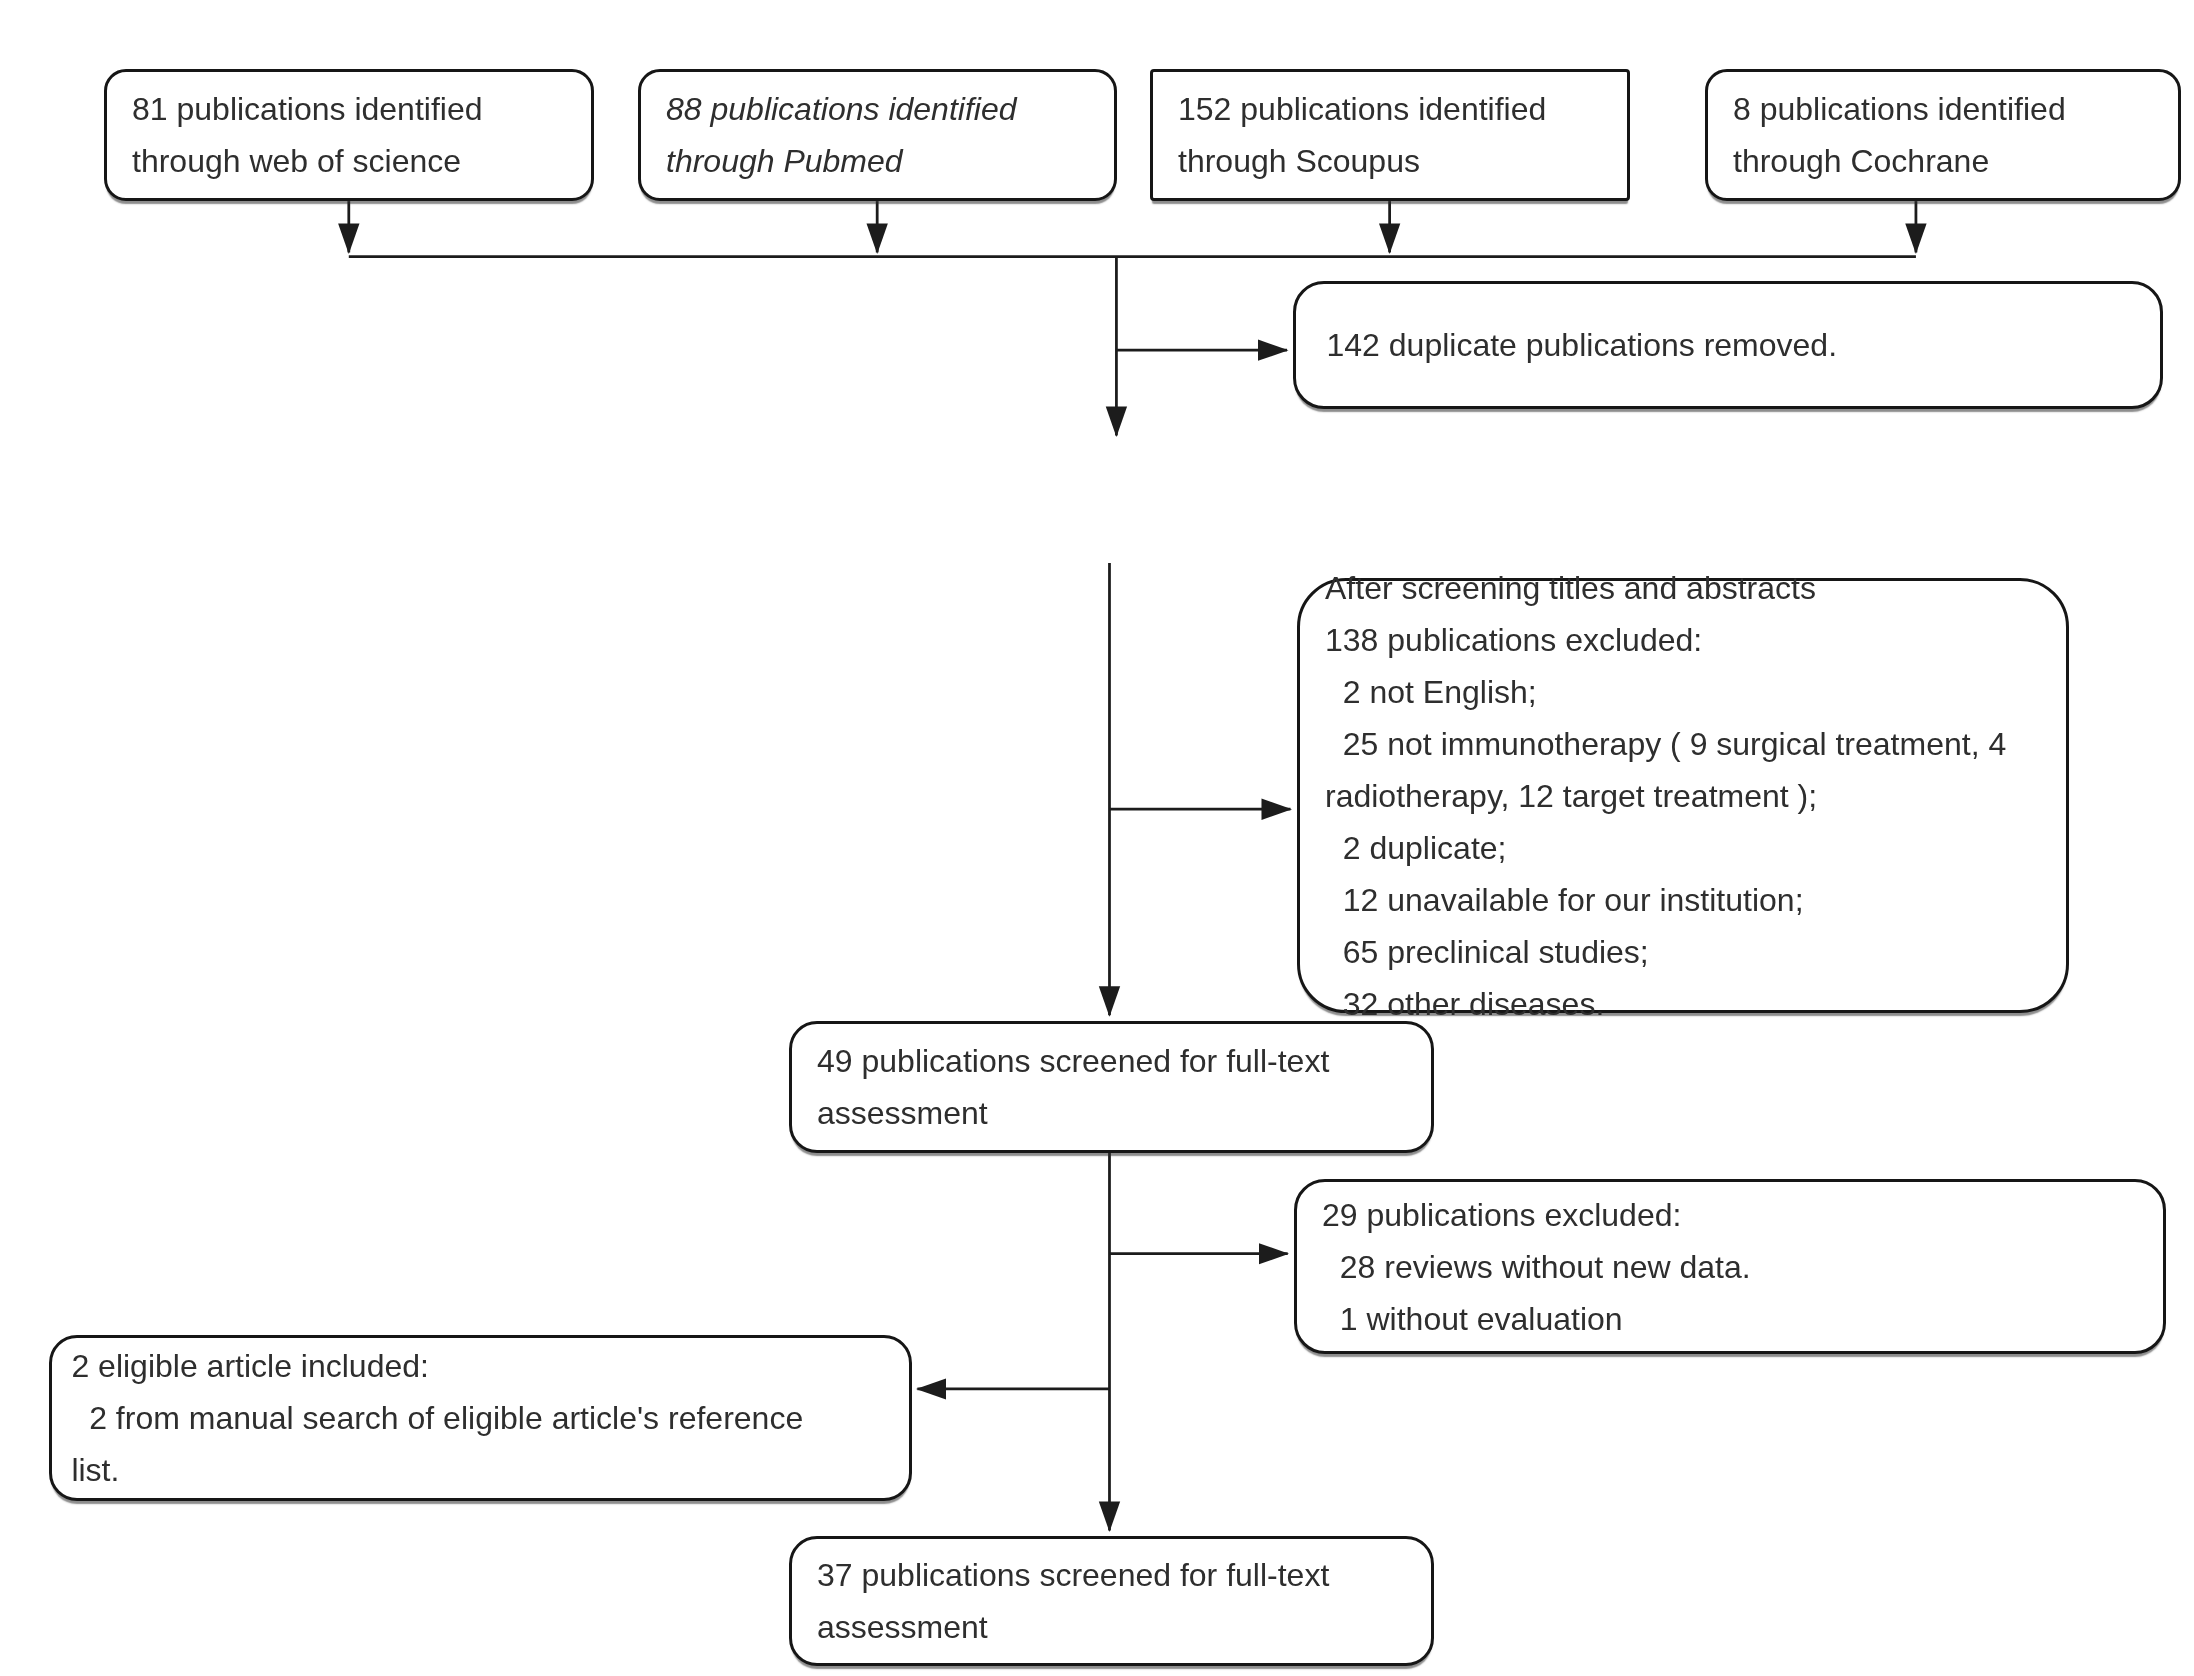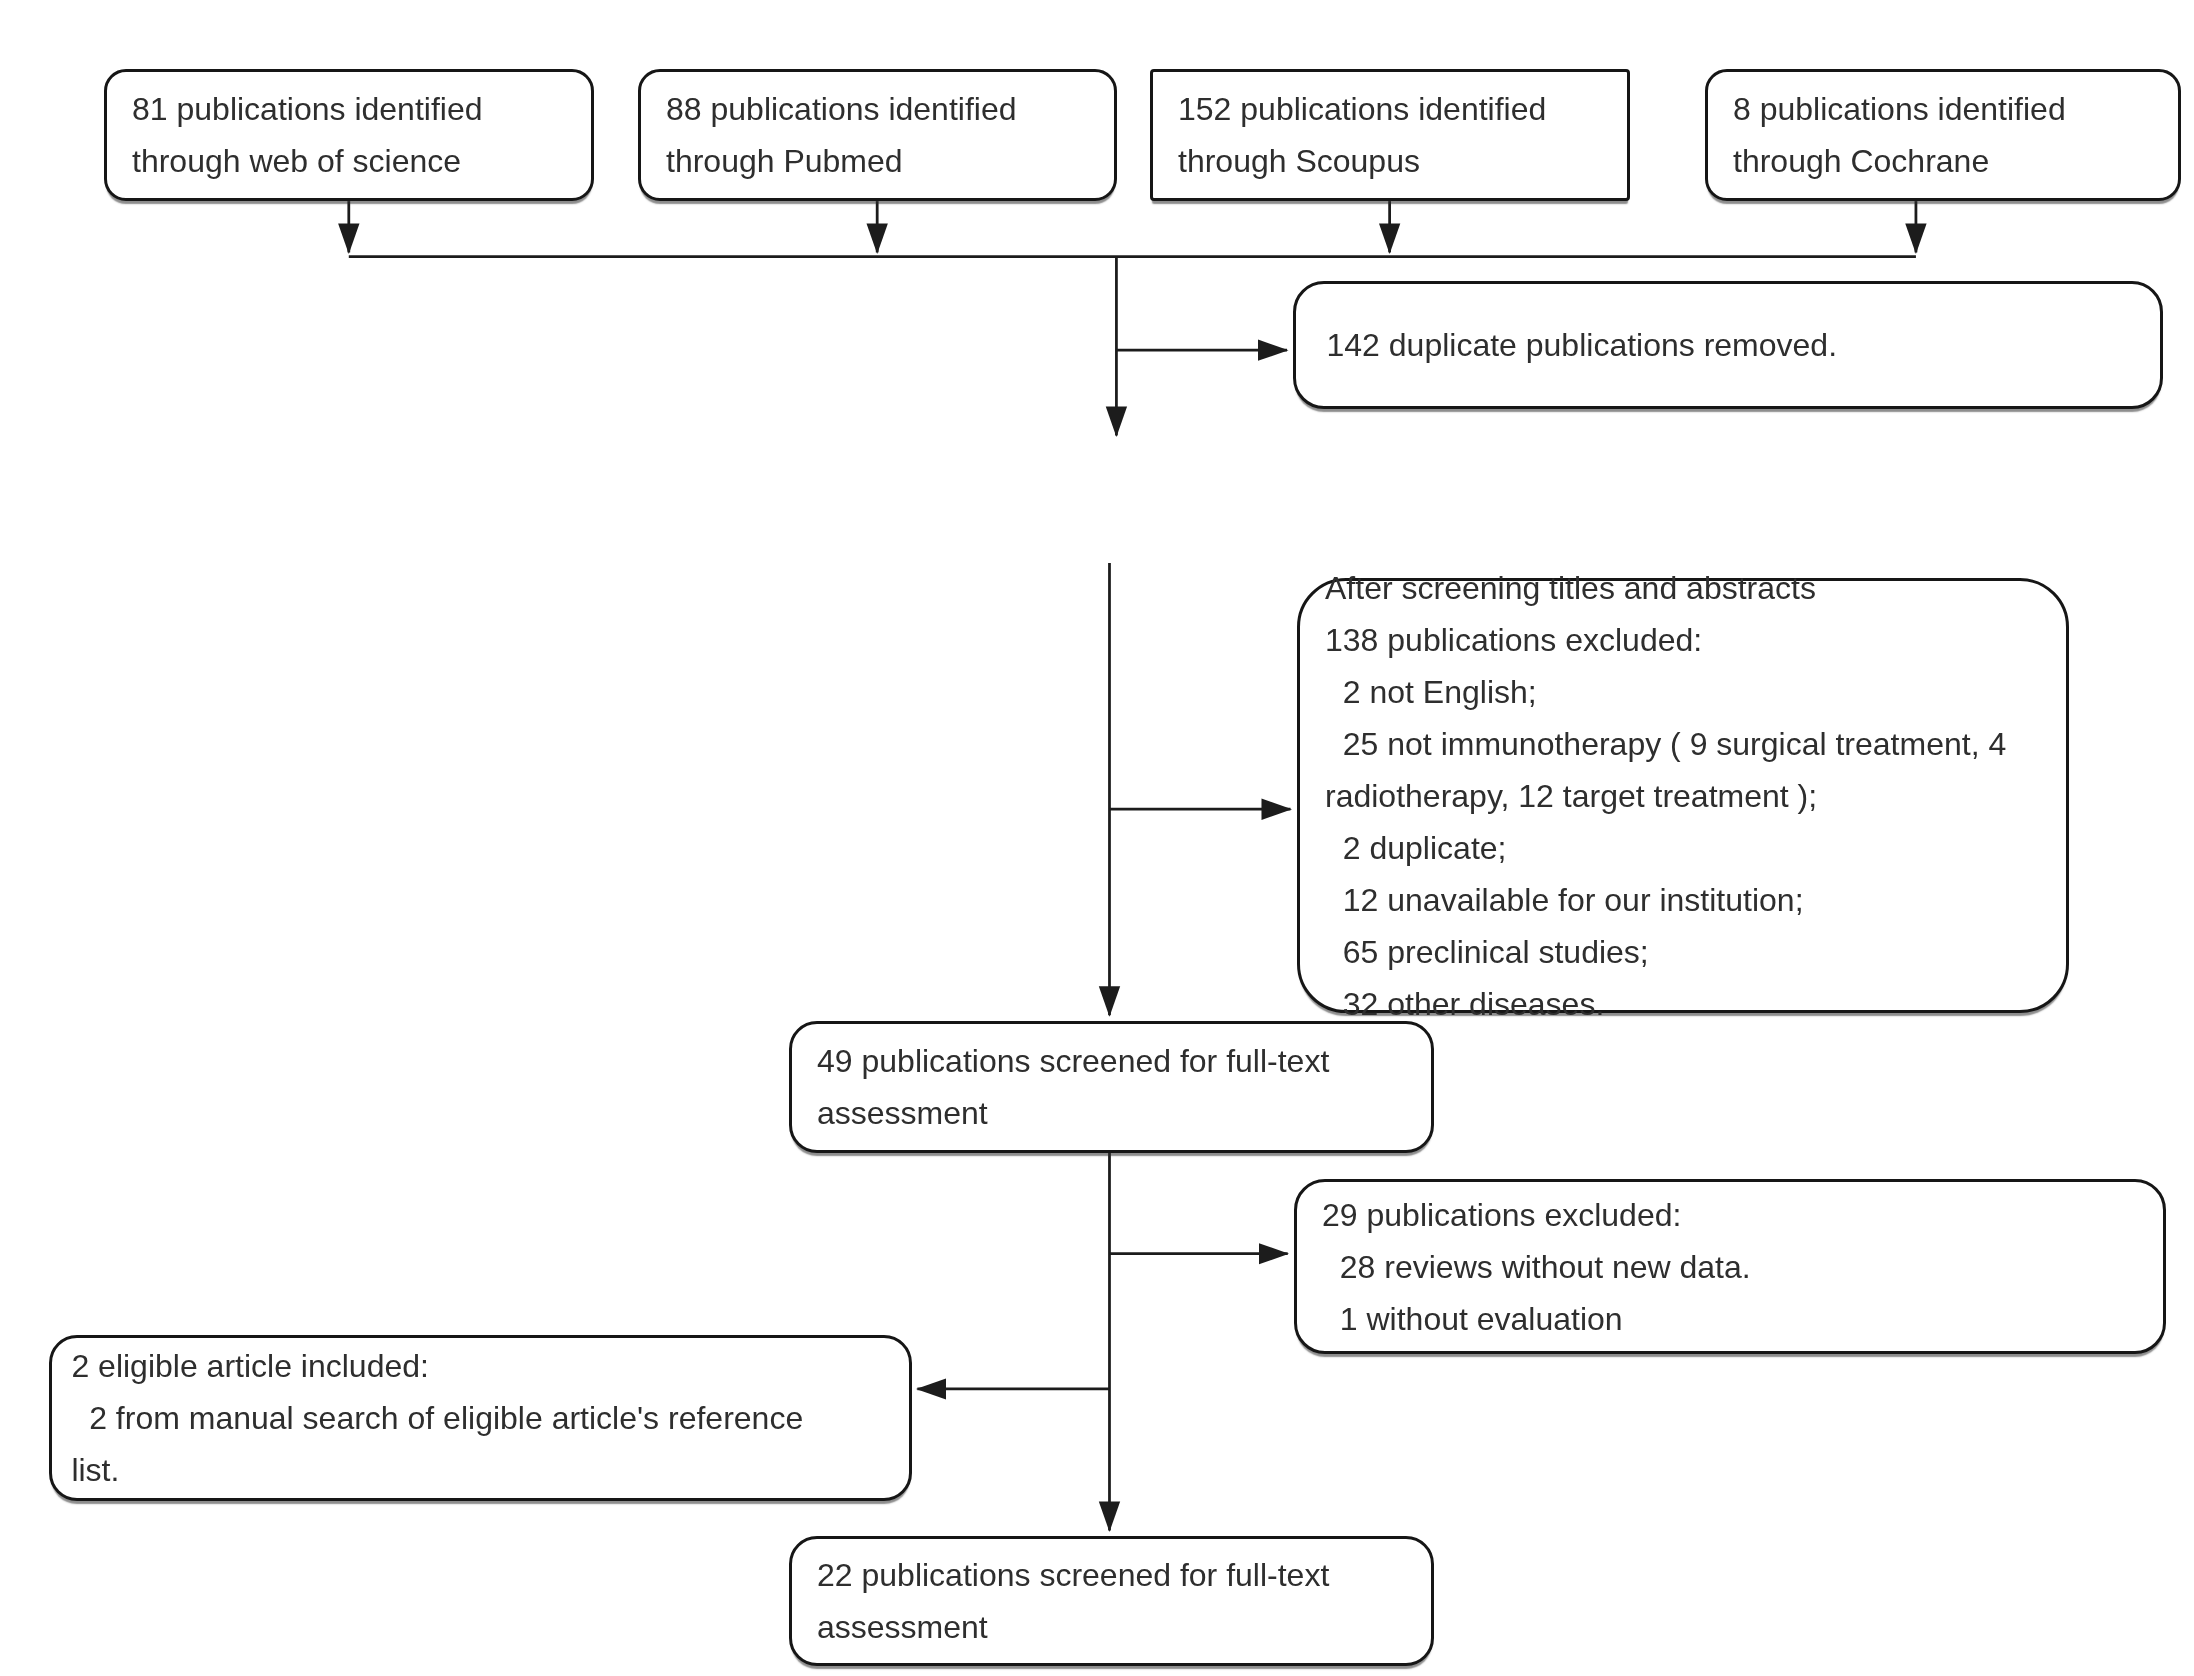--- a/index.html
+++ b/index.html
@@ -41,21 +41,21 @@
     display: block;
     white-space: pre;
     font-size: 32px;
     line-height: 52px;
     color: #2e2e2e;
     padding-left: 25px;
     padding-right: 5.5px;
   }
   
   .n-wos      { left: 104px;  top: 69px;  width: 490px;  height: 132px; border-radius: 22px; }
-  .n-pubmed   { left: 638px;  top: 69px;  width: 479px;  height: 132px; border-radius: 22px; }
+  .n-pubmed   { left: 638px;  top: 69px;  width: 479px;  height: 132px; border-radius: 22px; font-style: italic; }
   .n-scoupus  { left: 1150px; top: 69px;  width: 480px;  height: 132px; border-radius: 4px; }
   .n-cochrane { left: 1705px; top: 69px;  width: 476px;  height: 132px; border-radius: 22px; }
   .n-dup      { left: 1293px; top: 281px;  width: 870px; height: 128px; border-radius: 31px; }
   .n-dup .label { padding-left: 30.5px; }
   .n-screened { left: 802px; top: 440px;  width: 638px;  height: 123px; border-radius: 28px; }
   .n-excl1    { left: 1297px; top: 578px;  width: 772px; height: 435px; border-radius: 49px; }
   .n-ft49     { left: 789px; top: 1021px; width: 645px;  height: 132px; border-radius: 28px; }
   .n-excl2    { left: 1294px; top: 1179px; width: 872px; height: 175px; border-radius: 31px; }
   .n-eligible { left: 49px;   top: 1300px; width: 863px; height: 166px; border-radius: 28px; margin-top: 35px; }
   .n-eligible .label { padding-left: 19.4px; }
@@ -138,18 +138,18 @@
   1 without evaluation</span>
   </div>
 
   <div class="node n-eligible">
     <span class="label">2 eligible article included:
   2 from manual search of eligible article's reference
 list.</span>
   </div>
 
   <div class="node n-ft22">
-    <span class="label">22 publications screened for full-text
+    <span class="label">37 publications screened for full-text
 assessment</span>
   </div>
 
 </div>
 
 
 </body></html>

